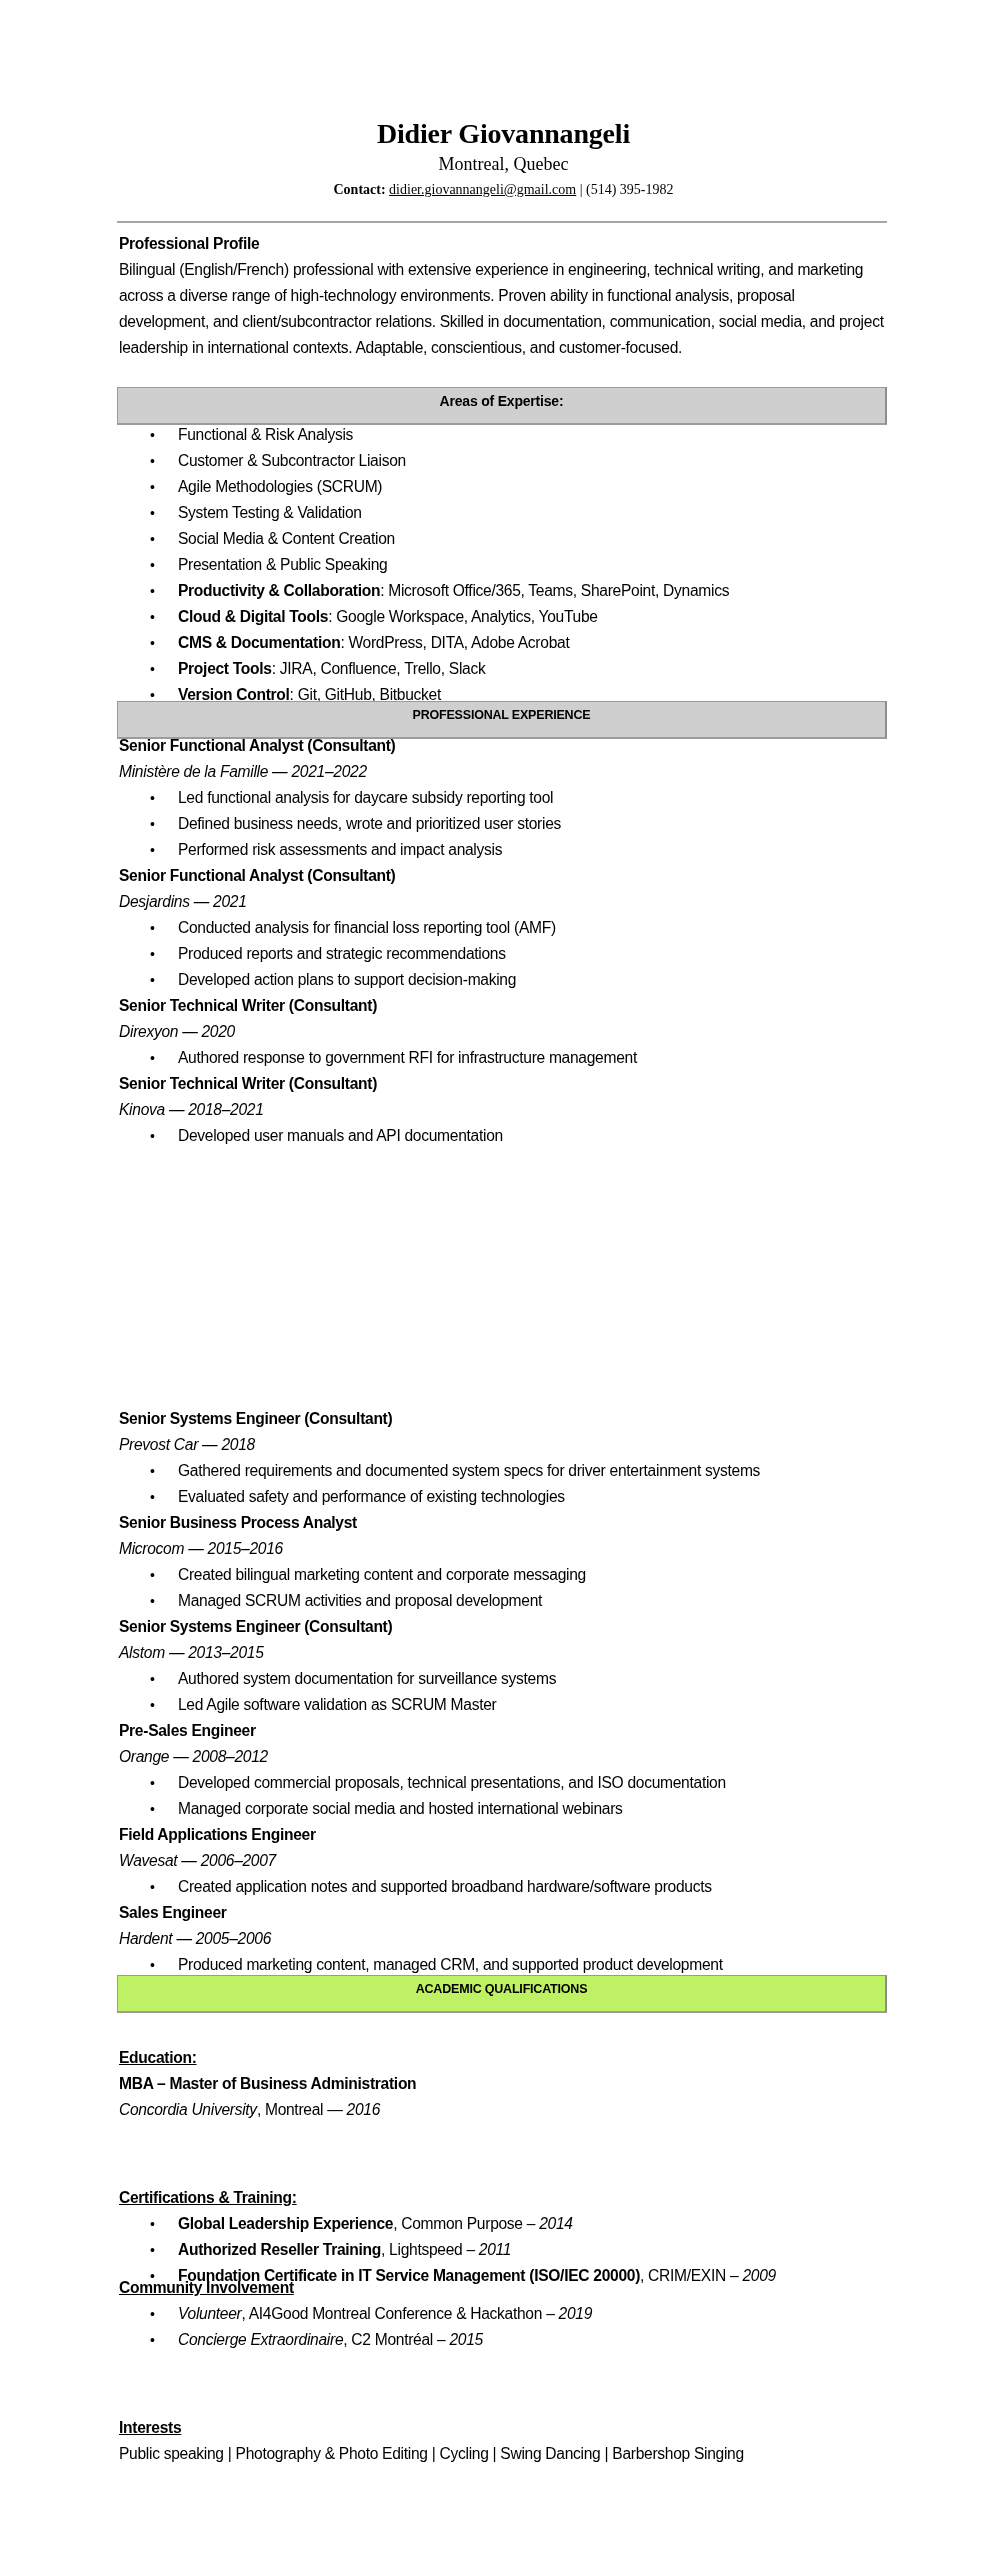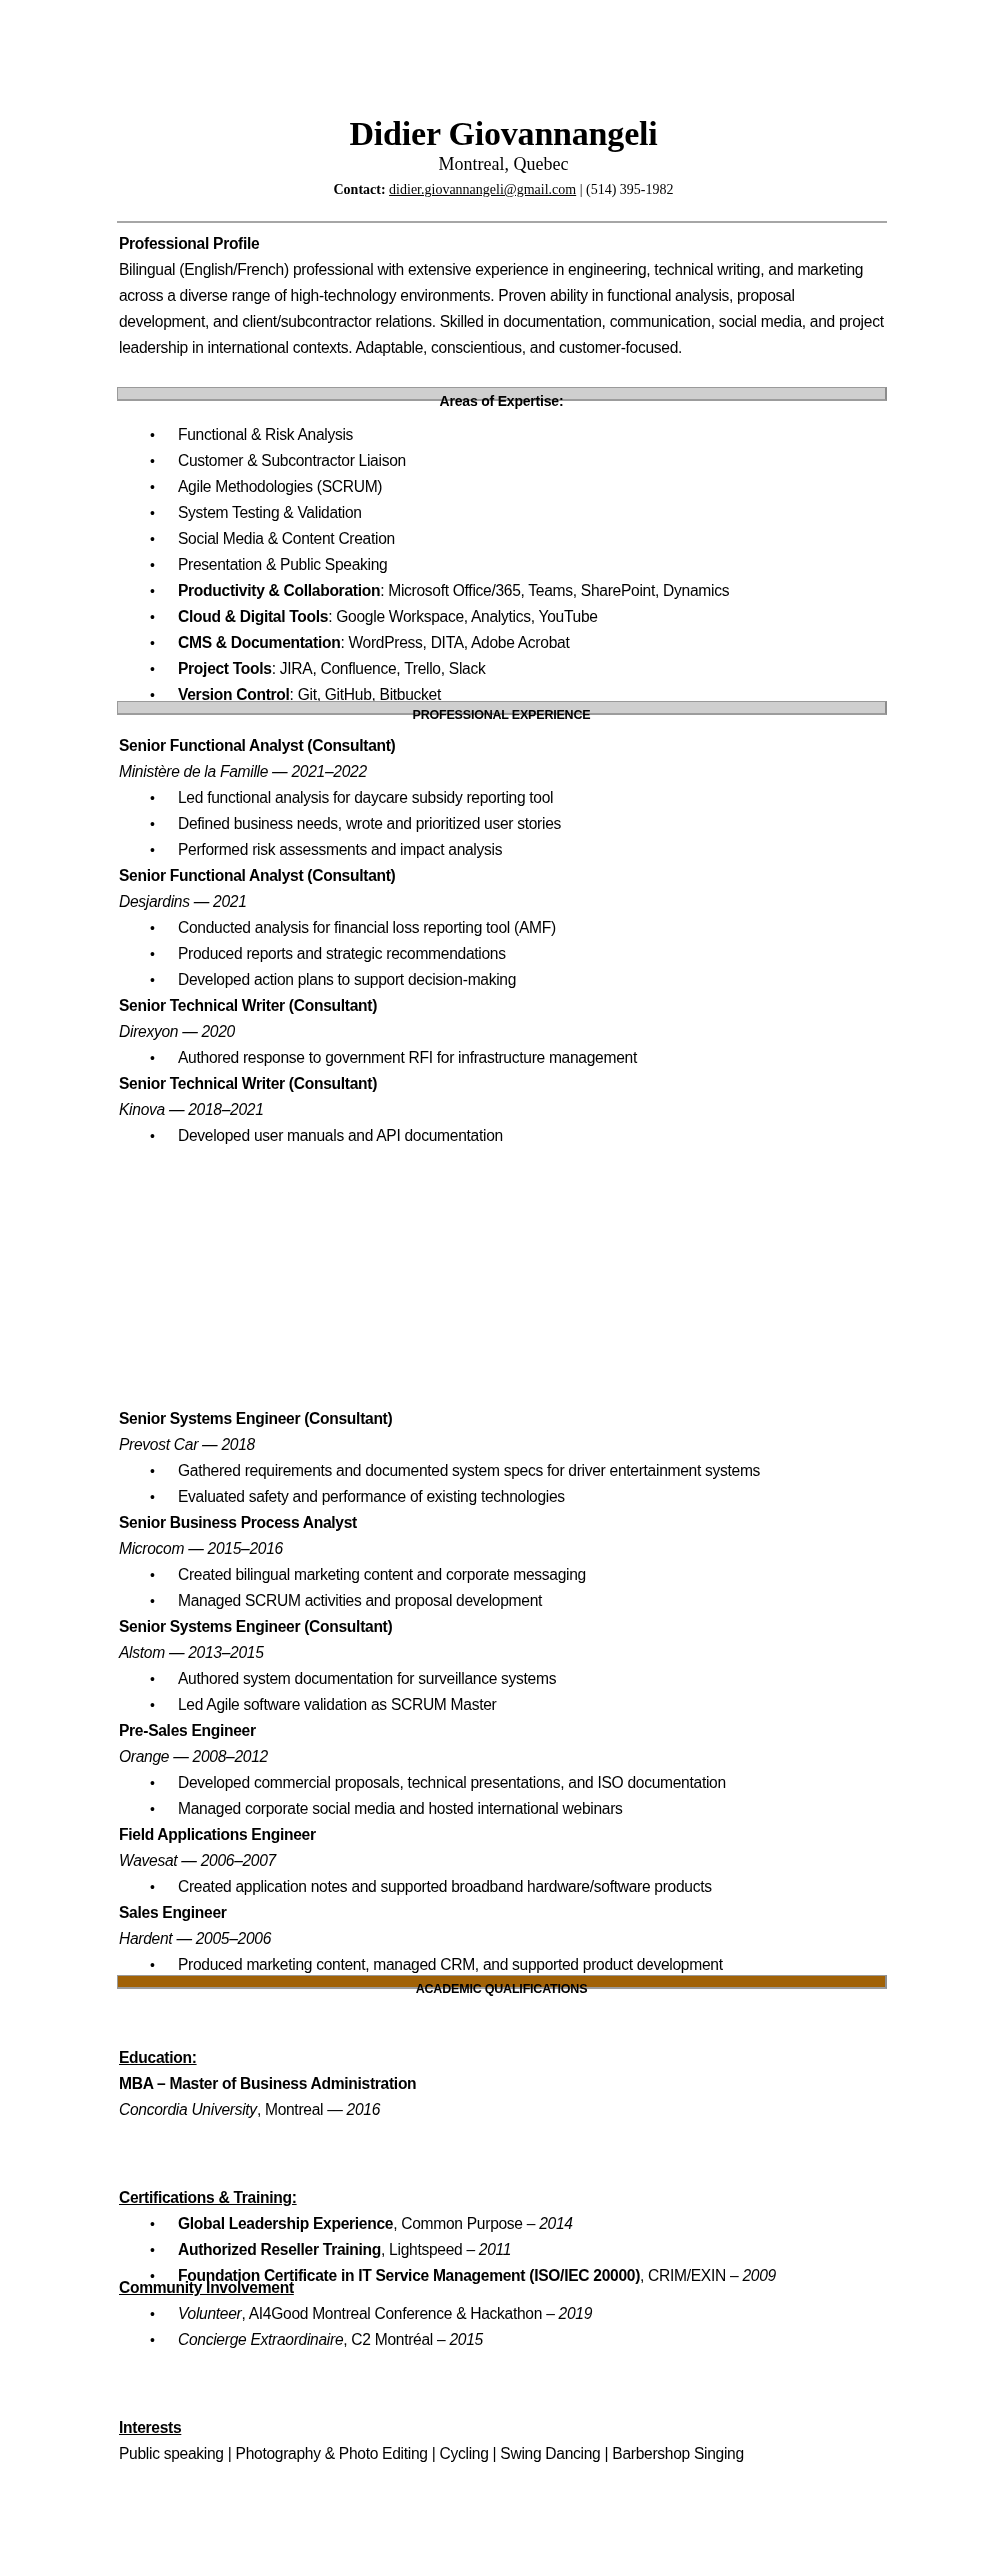--- a/index.html
+++ b/index.html
@@ -16,21 +16,21 @@
     position: absolute;
     left: 119px;
     width: 769px;
   }
 
   
   #header { top: 116px; text-align: center; }
   .name {
     font-family: "Liberation Serif", serif;
     font-weight: bold;
-    font-size: 34px;
+    font-size: 28px;
     line-height: 36px;
     letter-spacing: -0.2px;
   }
   .location {
     font-family: "Liberation Serif", serif;
     font-size: 18px;
     line-height: 25px;
   }
   .contact {
     font-family: "Liberation Serif", serif;
@@ -55,32 +55,32 @@
     letter-spacing: -0.3px;
   }
   .bold { font-weight: bold; }
   .ital { font-style: italic; }
   .ul { text-decoration: underline; margin-top: 36px; }
 
   .section-bar {
     position: absolute;
     left: 117px;
     width: 770px;
-    height: 14px;
+    height: 38px;
     background: #cfcfcf;
     border: 0.8px solid #9a9a9a;
     border-right: 2.3px solid #8c8c8c;
     border-bottom: 2.3px solid #9c9c9c;
     text-align: center;
     font-weight: bold;
     font-size: 14px;
     line-height: 26.6px;
     letter-spacing: -0.2px;
   }
-  .section-bar.dark { background: #a16207; text-align: center; }
+  .section-bar.dark { background: #bef264; text-align: center; }
   .section-bar.small-caps-text { font-size: 12.5px; }
 
   ul.bul { list-style: none; }
   ul.bul li {
     position: relative;
     padding-left: 59px;
   }
   ul.bul li::before {
     content: "\2022";
     position: absolute;

